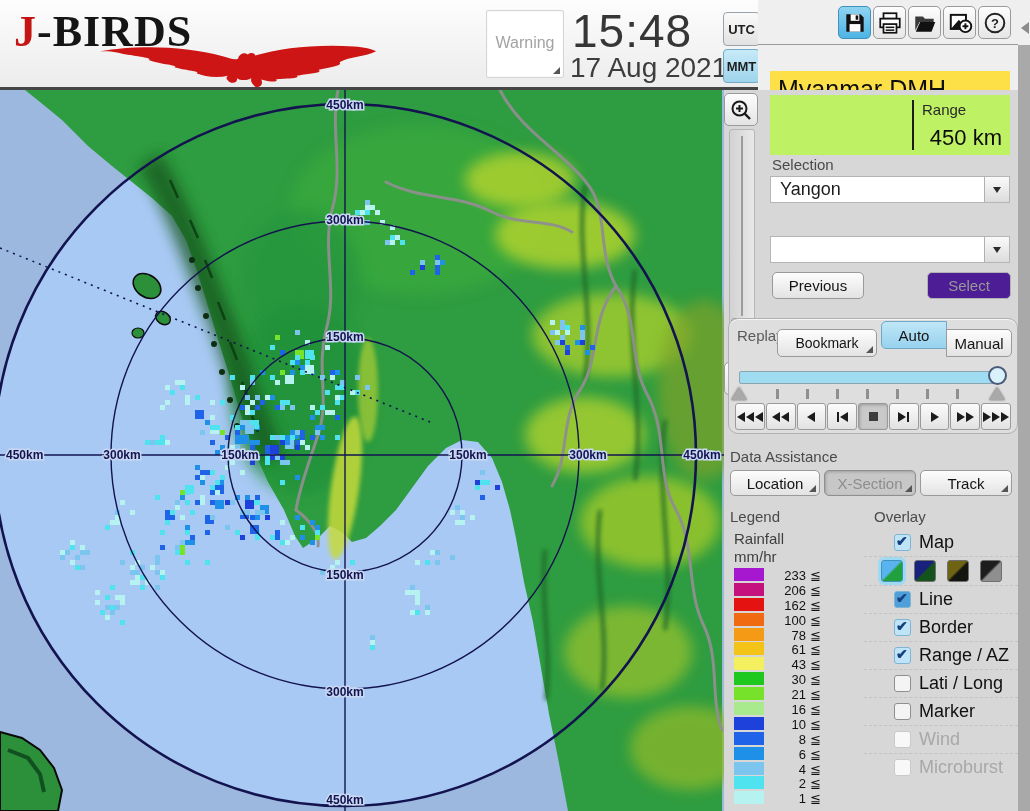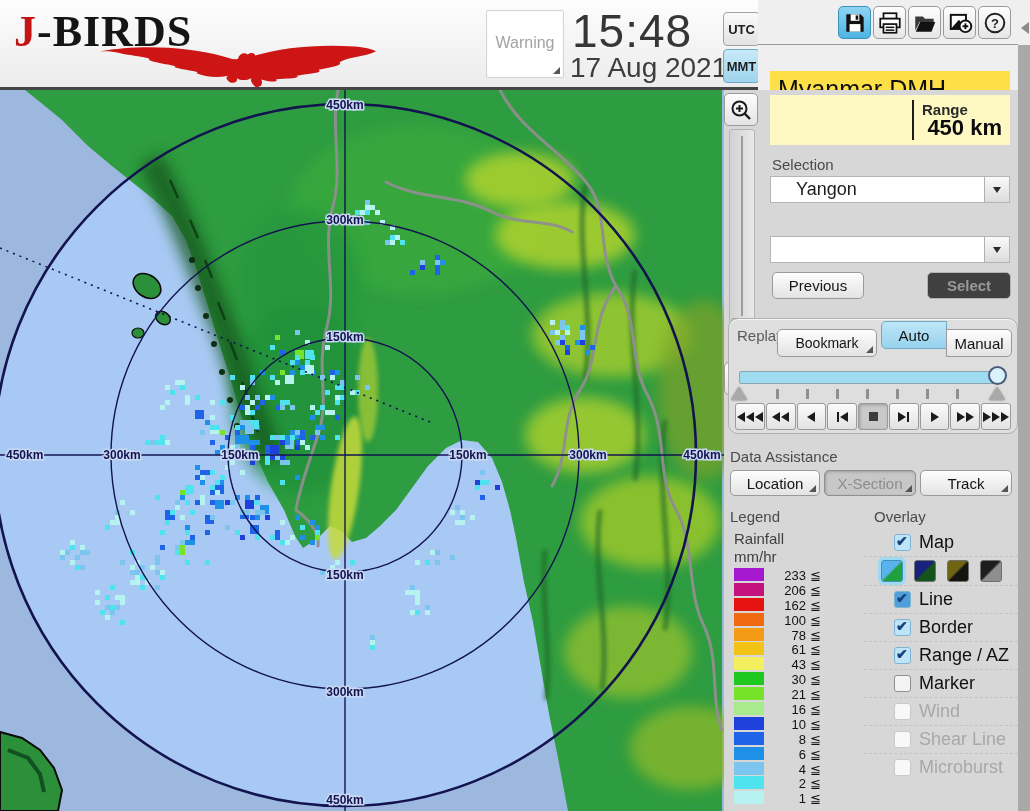--- a/index.html
+++ b/index.html
@@ -35,33 +35,33 @@
   .tool-btn{position:absolute;top:6px;width:33px;height:33px;border:1px solid #9a9a9a;border-radius:5px;
             background:linear-gradient(#fdfdfd,#e6e6e6);display:flex;align-items:center;justify-content:center;padding:0;}
   .tool-btn.active{background:linear-gradient(#8fd4f2,#4db4e4);border-color:#3e93bd;}
   #collapse-arrow{position:absolute;left:263px;top:22px;width:0;height:0;
                   border-top:6px solid transparent;border-bottom:6px solid transparent;border-right:8px solid #8c8c8c;}
   #station-box{position:absolute;left:12px;top:48px;width:240px;height:37px;background:#fde047;margin-top:23px;}
   #station-box span{position:absolute;left:8px;top:4px;font-size:25px;color:#0e0e0e;}
   .vstripe{position:absolute;background:#a9a9a9;}
   
   #panel-main{position:absolute;left:724px;top:90px;width:306px;height:721px;background:#d7d7d7;}
-  #range-box{position:absolute;left:46px;top:5px;width:240px;height:50px;background:#fef9c3;font-weight:bold;}
+  #range-box{position:absolute;left:46px;top:5px;width:240px;height:60px;background:#bef264;}
   #range-div{position:absolute;left:142px;top:5px;bottom:5px;width:2px;background:#1c1c1c;}
   #range-label{position:absolute;left:152px;top:6px;font-size:15px;color:#2a2a2a;}
   #range-value{position:absolute;right:8px;bottom:4px;font-size:22px;color:#0c0c0c;}
   .sec-label{position:absolute;font-size:15px;color:#4a4a4a;}
   .dropdown{position:absolute;left:46px;width:240px;height:27px;background:#fff;border:1px solid #b5b5b5;box-sizing:border-box;}
-  .dropdown .val{position:absolute;left:25px;top:2px;font-size:18px;color:#1c1c1c;}
+  .dropdown .val{position:absolute;left:9px;top:2px;font-size:18px;color:#1c1c1c;}
   .dd-btn{position:absolute;right:0;top:0;width:24px;height:25px;background:linear-gradient(#fafafa,#dcdcdc);
           border-left:1px solid #b0b0b0;display:flex;align-items:center;justify-content:center;}
   .dd-btn i{width:0;height:0;border-left:4px solid transparent;border-right:4px solid transparent;border-top:6px solid #2a2a2a;}
   .btn{border:1px solid #9a9a9a;border-radius:5px;background:linear-gradient(#fdfdfd,#e3e3e3);
        font-family:"Liberation Sans",sans-serif;font-size:15px;color:#141414;position:absolute;box-sizing:border-box;}
-  .btn.disabled{background:#404040;color:#989898;border-color:#b3b3b3;font-weight:bold;}
+  .btn.disabled{background:#4c1d95;color:#989898;border-color:#b3b3b3;}
   .btn.pressed{background:#c7c7c7;color:#8d8d8d;box-shadow:inset 1px 1px 3px #9e9e9e;border-color:#8f8f8f;}
   .btn.active-blue{background:linear-gradient(#bfe6f7,#97d2ee);border-color:#6fa9c6;}
   
   #replay-box{position:absolute;left:4px;top:228px;width:288px;height:114px;border:1px solid #b0b0b0;
               border-radius:10px;background:#dedede;box-shadow:inset 0 1px 0 #f6f6f6;}
   #replay-label{position:absolute;left:8px;top:8px;font-size:15px;color:#5a5a5a;}
   #bookmark-btn{left:48px;top:10px;width:100px;height:28px;font-size:14px;}
   #auto-btn{left:152px;top:2px;width:66px;height:28px;border-radius:5px 0 0 5px;}
   #manual-btn{left:217px;top:10px;width:66px;height:28px;border-radius:0 5px 5px 0;}
   #replay-track{position:absolute;left:10px;top:52px;width:264px;height:13px;background:#9fdcf2;
@@ -942,30 +942,30 @@
           <div class="ov-row">
             <span class="cb checked"></span>
             <span class="ov-label">Border</span>
           </div>
           <div class="ov-row">
             <span class="cb checked"></span>
             <span class="ov-label">Range / AZ</span>
           </div>
           <div class="ov-row">
             <span class="cb"></span>
+            <span class="ov-label">Lati / Long</span>
+          </div>
+          <div class="ov-row">
+            <span class="cb"></span>
             <span class="ov-label">Marker</span>
           </div>
           <div class="ov-row disabled">
             <span class="cb disabled"></span>
             <span class="ov-label">Wind</span>
           </div>
           <div class="ov-row disabled">
             <span class="cb disabled"></span>
-            <span class="ov-label">Shear Line</span>
-          </div>
-          <div class="ov-row disabled">
-            <span class="cb disabled"></span>
             <span class="ov-label">Microburst</span>
           </div>
         </div>
     </div>
   </div>
 </div>
 
 </body></html>

